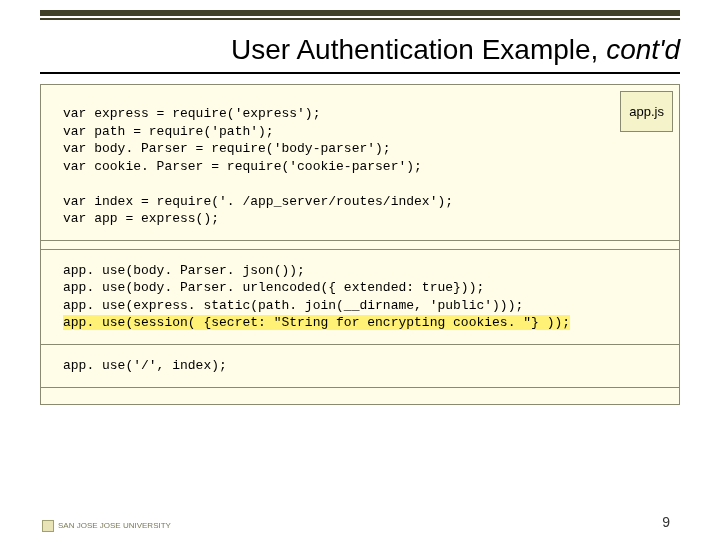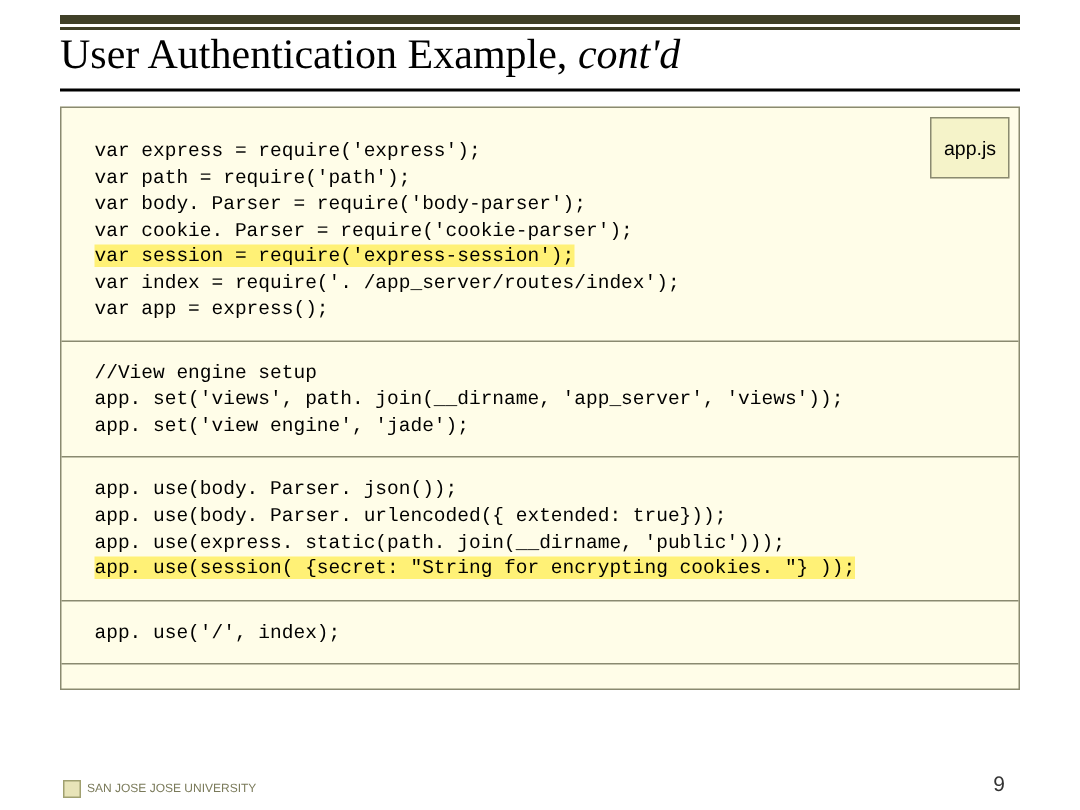--- a/index.html
+++ b/index.html
@@ -17,24 +17,23 @@
     background: #404028;
     margin: 10px 40px 2px 40px;
   }
   .topline {
     height: 2px;
     background: #404028;
     margin: 0 40px 0 40px;
   }
   .title {
     font-size: 28px;
-    text-align: left;
-    margin: 1px 40px 6px 40px;
+    text-align: right;
+    margin: 14px 40px 6px 40px;
     color: #000;
-    font-family: Liberation Serif, serif;
   }
   .title .it { font-style: italic; }
   .underline {
     height: 2px;
     background: #000;
     margin: 0 40px 10px 40px;
   }
   .codebox {
     margin: 0 40px 0 40px;
     border: 1px solid #8a8a70;
@@ -104,28 +103,25 @@
 </div>
 <div class="underline"></div>
 
 <div class="codebox">
   <div class="filetag">app.js</div>
 
   <pre><span>var express = require('express');
 var path = require('path');
 var body. Parser = require('body-parser');
 var cookie. Parser = require('cookie-parser');
-</span><span class="hl-block">var session = require('express-session');</span><span>
+</span><span>
 var index = require('. /app_server/routes/index');
 var app = express();</span></pre>
 
   <div class="sep"></div>
-  <pre>//View engine setup
-app. set('views', path. join(__dirname, 'app_server', 'views'));
-app. set('view engine', 'jade');</pre>
 
   <div class="sep"></div>
   <pre><span>app. use(body. Parser. json());
 app. use(body. Parser. urlencoded({ extended: true}));
 app. use(express. static(path. join(__dirname, 'public')));
 </span><span class="hl-block">app. use(session( {secret: "String for encrypting cookies. "} ));</span></pre>
 
   <div class="sep"></div>
   <pre>app. use('/', index);</pre>
 

